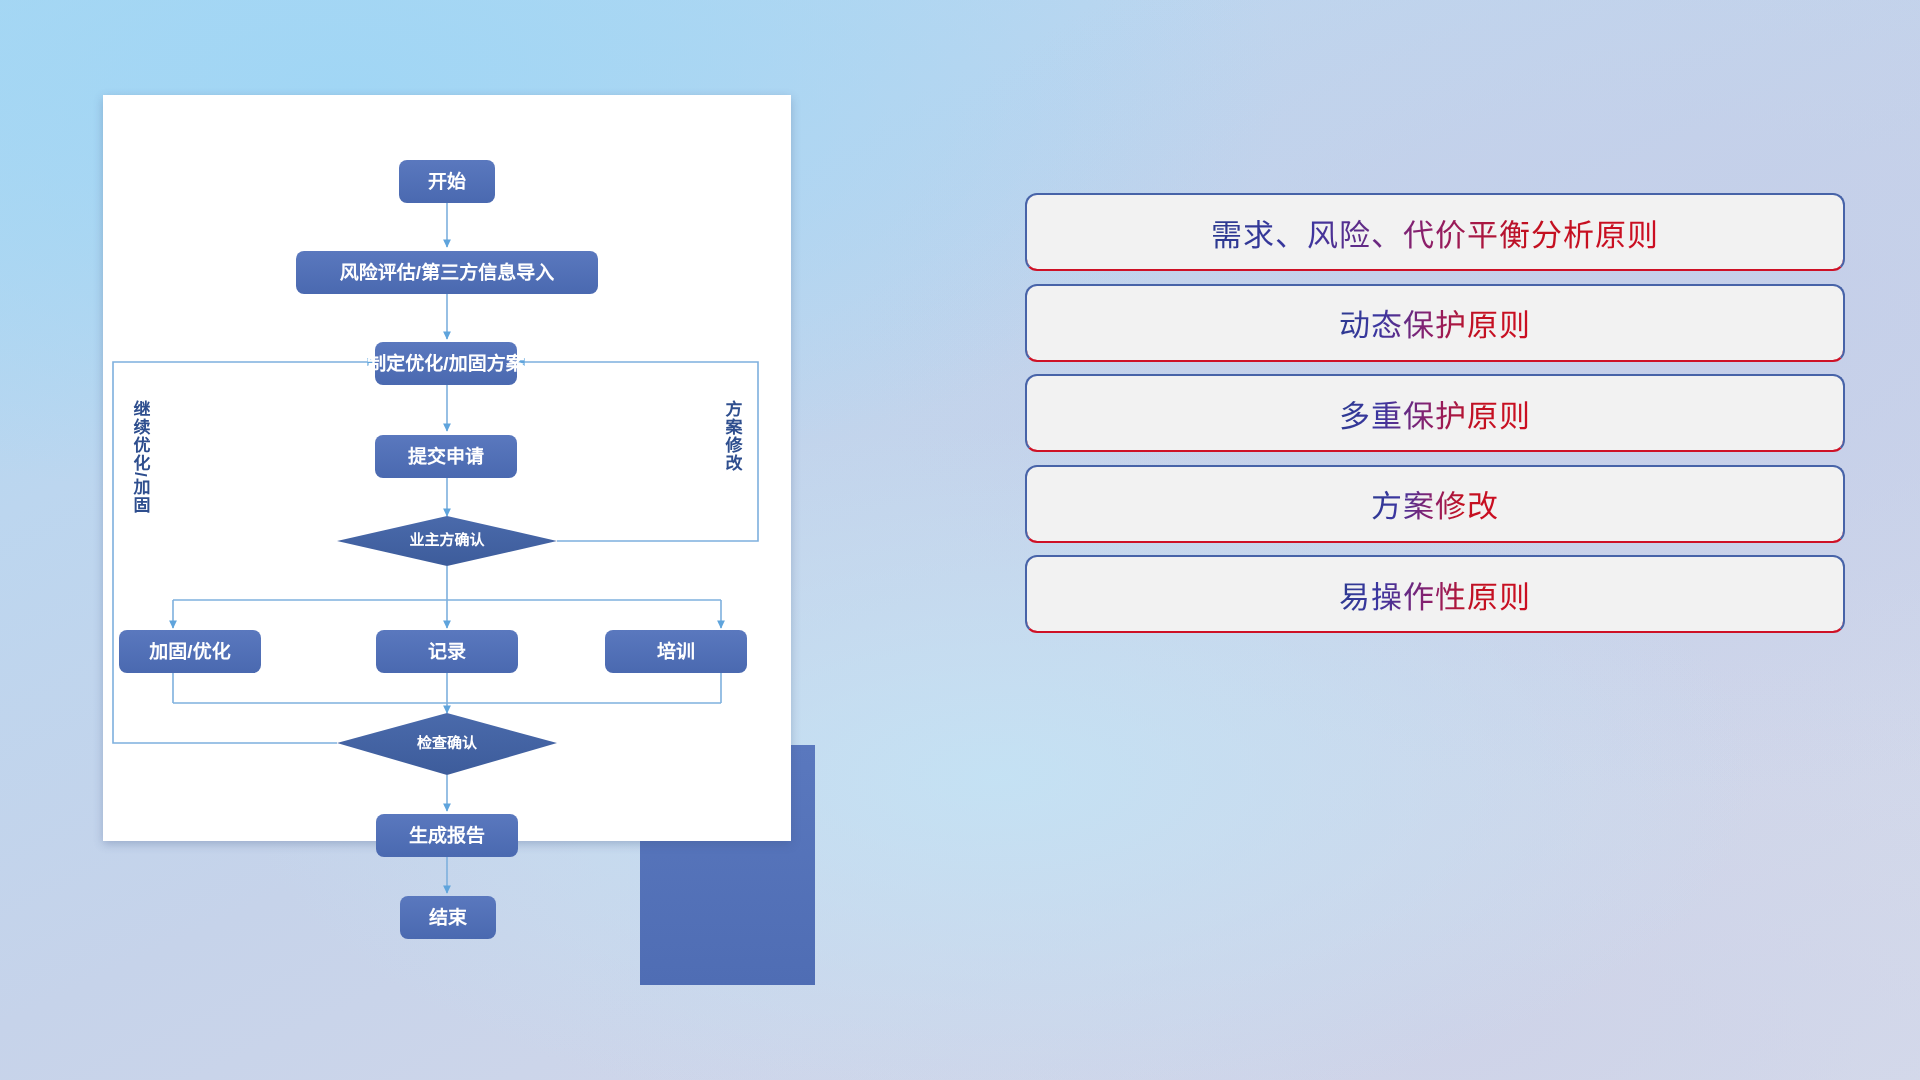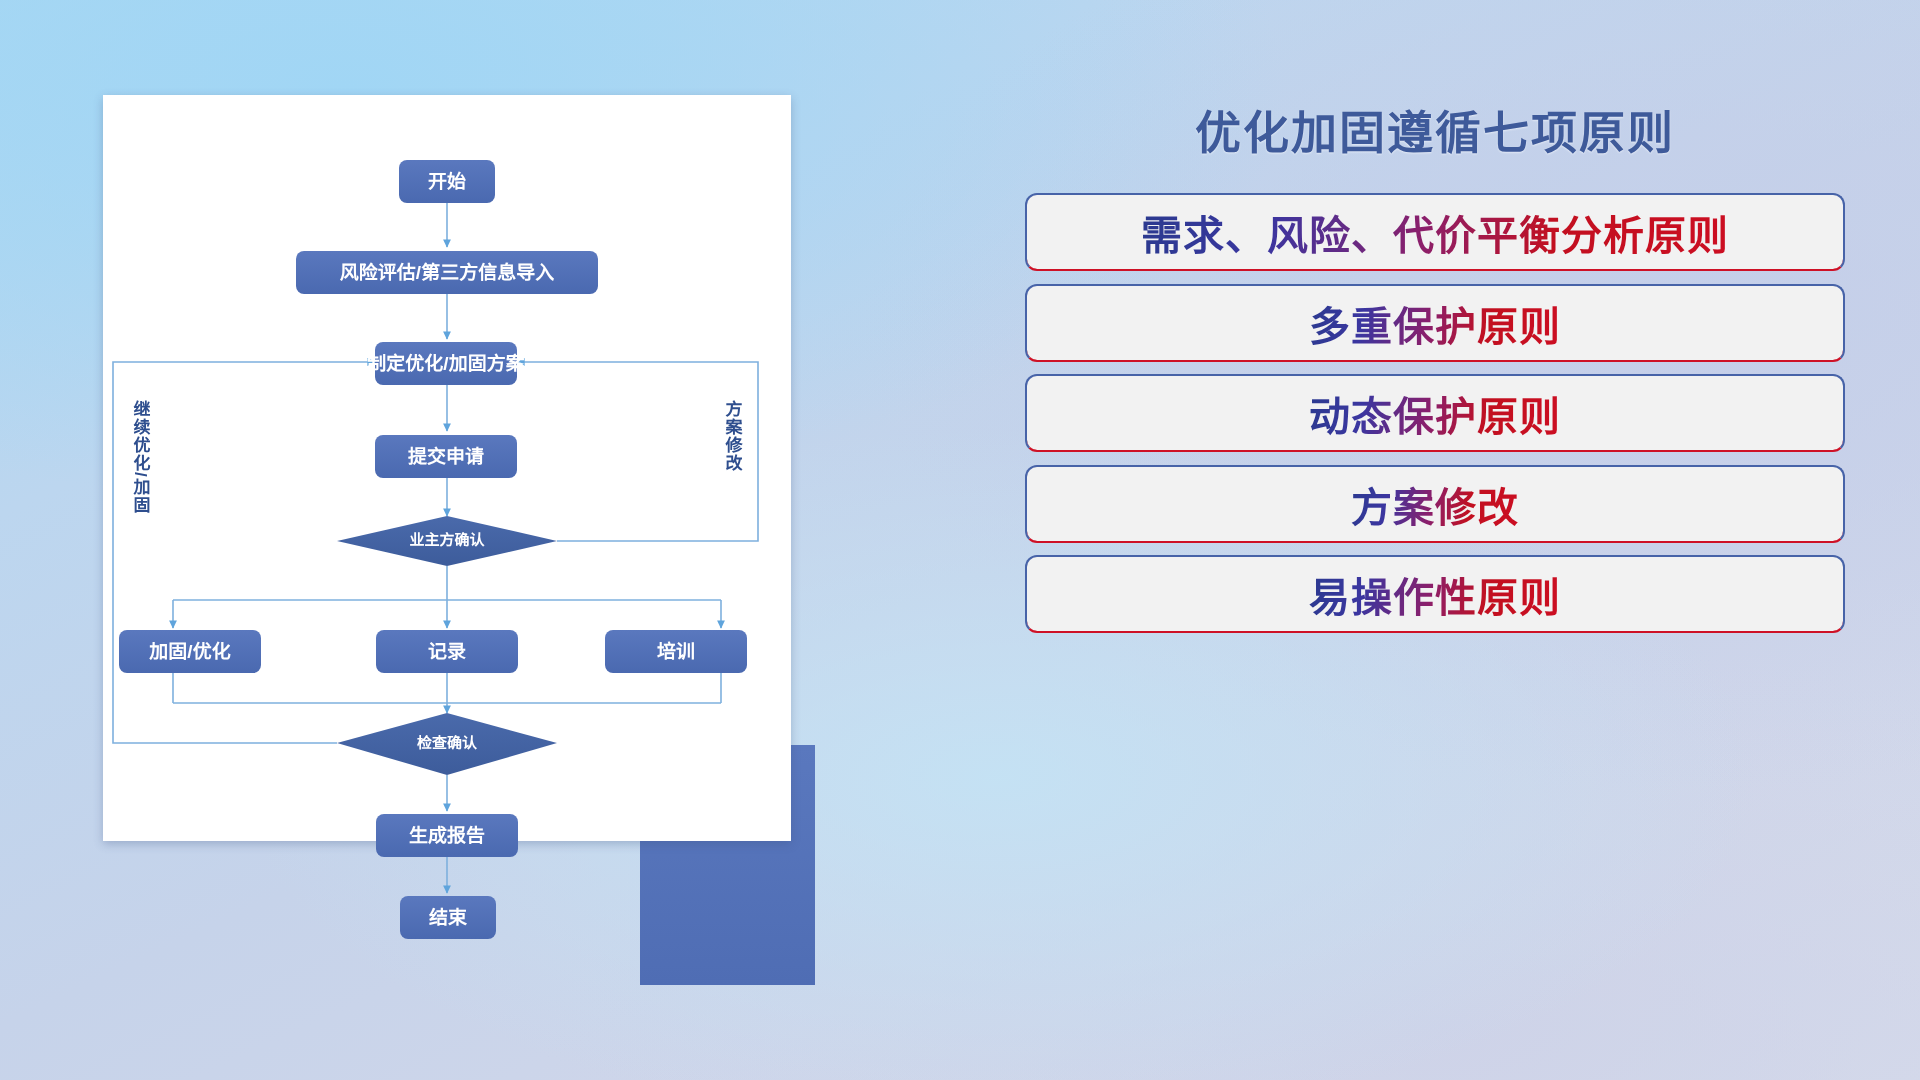--- a/index.html
+++ b/index.html
@@ -123,22 +123,22 @@
     height: 26px;
     border-bottom: 2.5px solid #CE1126;
     border-left: 2.5px solid #CE1126;
     border-right: 2.5px solid #CE1126;
     border-bottom-left-radius: 12px;
     border-bottom-right-radius: 12px;
     pointer-events: none;
   }
 
   .principle-text {
-    font-size: 41px;
-    font-weight: bold;
+    font-size: 31px;
+    font-weight: normal;
     letter-spacing: 1px;
     background-image: linear-gradient(100deg, #2B3A8F 0%, #3B36A0 22%, #8B1F6B 48%, #C21020 70%, #CC0E22 100%);
     -webkit-background-clip: text;
     background-clip: text;
     color: transparent;
     -webkit-text-fill-color: transparent;
     white-space: nowrap;
   }
 </style>
 </head>
@@ -251,31 +251,30 @@
       </g>
 
       <text class="edge-label" x="37" y="305" font-size="17" writing-mode="tb" glyph-orientation-vertical="0" letter-spacing="1">继续优化/加固</text>
 
       <text class="edge-label" x="629" y="305" font-size="17" writing-mode="tb" glyph-orientation-vertical="0" letter-spacing="1">方案修改</text>
     </svg>
   </div>
 
   <div class="right-panel">
 
-    <h1 class="panel-title">优化加固遵循七项原则</h1>
 
     <ul class="principle-list">
       <li class="principle-item">
         <span class="principle-text">需求、风险、代价平衡分析原则</span>
       </li>
       <li class="principle-item">
+        <span class="principle-text">动态保护原则</span>
+      </li>
+      <li class="principle-item">
         <span class="principle-text">多重保护原则</span>
-      </li>
-      <li class="principle-item">
-        <span class="principle-text">动态保护原则</span>
       </li>
       <li class="principle-item">
         <span class="principle-text">方案修改</span>
       </li>
       <li class="principle-item">
         <span class="principle-text">易操作性原则</span>
       </li>
     </ul>
   </div>
 

